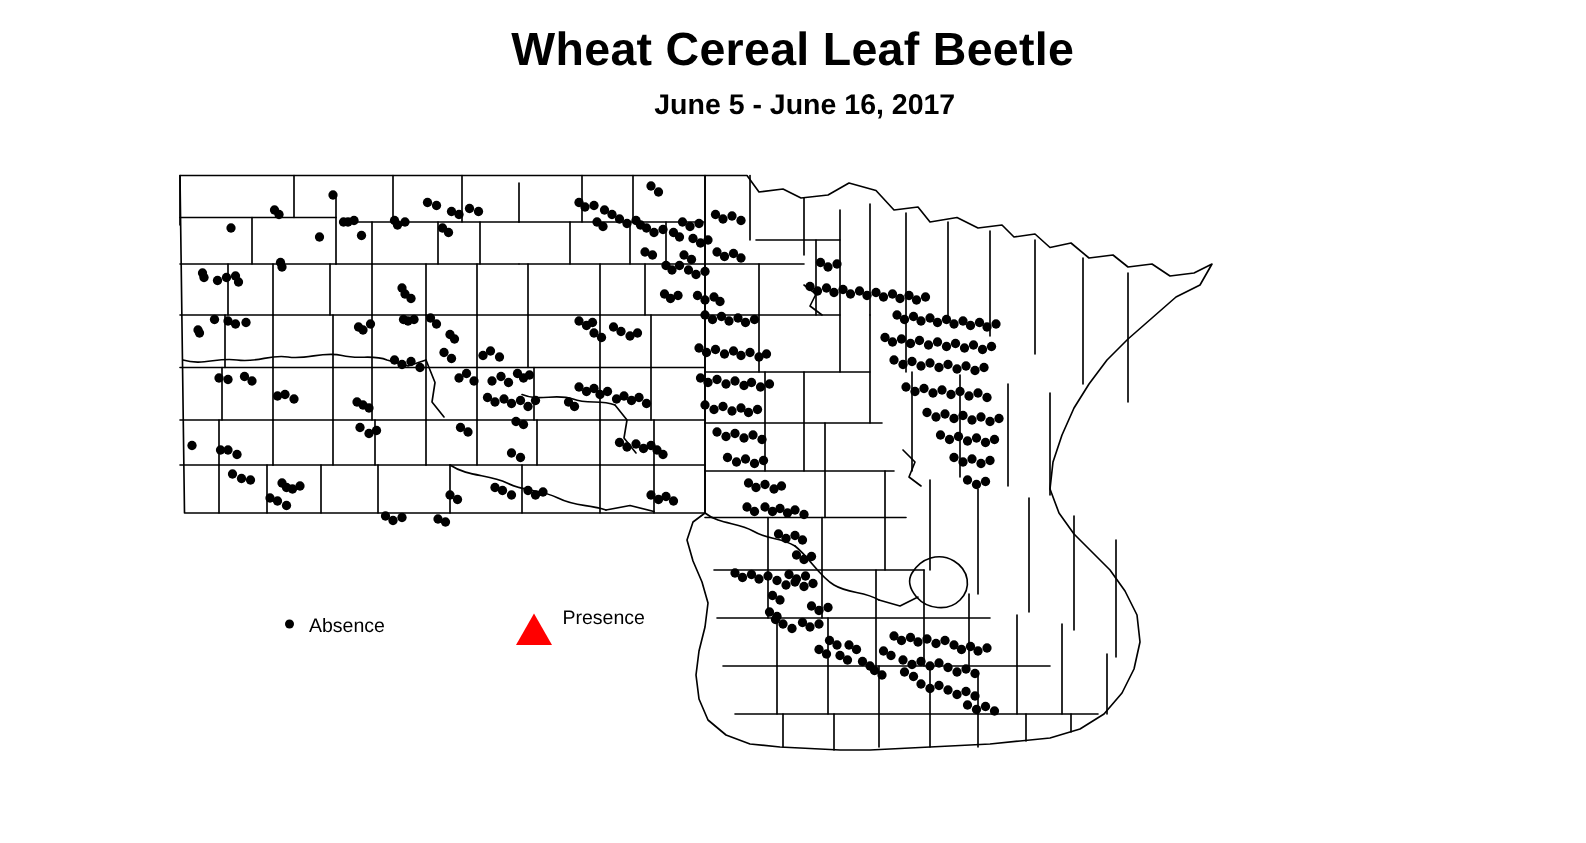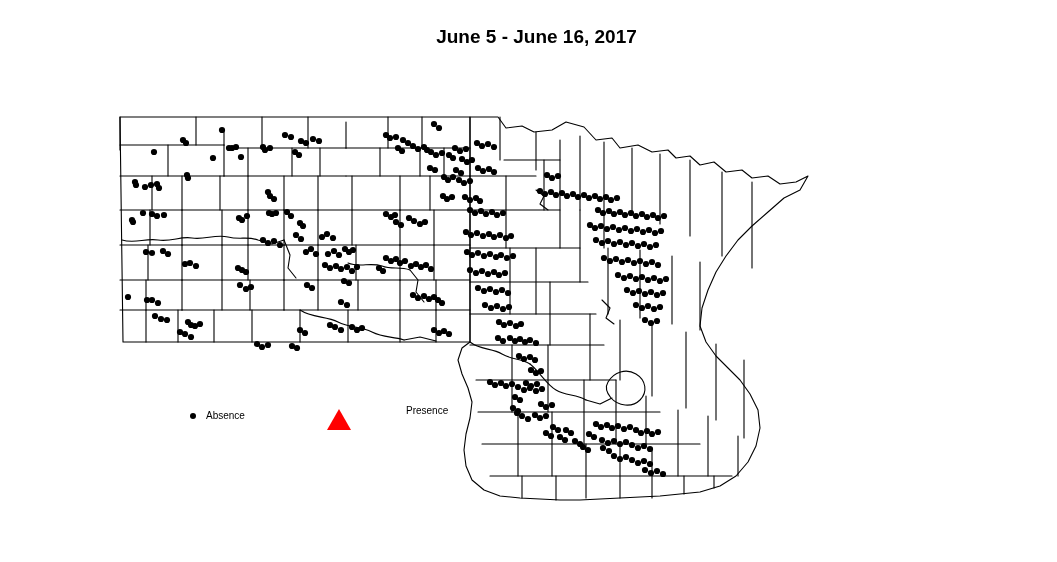--- a/index.html
+++ b/index.html
@@ -61,21 +61,21 @@
     height: 30px;
   }
   .legend-item {
     position: absolute;
     top: 0;
     height: 28px;
     display: flex;
     align-items: center;
   }
   .legend-absence { left: 0px; }
-  .legend-presence { left: 137px; gap: 48px; }
+  .legend-presence { left: 154px; }
 
   .legend-dot {
     width: 6px;
     height: 6px;
     border-radius: 50%;
     background: #000000;
     display: inline-block;
     margin-right: 10px;
     flex: none;
   }
@@ -85,31 +85,32 @@
     border-left: 12px solid transparent;
     border-right: 12px solid transparent;
     border-bottom: 21px solid #ff0000;
     display: inline-block;
     margin-right: 7px;
     flex: none;
     position: relative;
     top: 3px;
   }
   .legend-label {
-    font-size: 10px;
+    font-size: 13px;
     font-weight: normal;
     white-space: nowrap;
     line-height: 1;
   }
   .legend-label.presence { position: relative; top: -5px; }
 </style>
 </head>
 <body>
 
 <div class="title-block">
+  <h1 class="map-title">Wheat Cereal Leaf Beetle</h1>
   <div class="map-subtitle">June 5 - June 16, 2017</div>
 </div>
 
 <div class="map-stage">
   <svg class="map-svg" viewBox="0 0 1057 562">
     <g fill="none" stroke="#000000" stroke-width="1.1" stroke-linejoin="round" stroke-linecap="round">
 
       <path d="M120,117 L470,117 L470,342 L123,342 Z"></path>
 
       <path d="M120,145 L224,145"></path>

